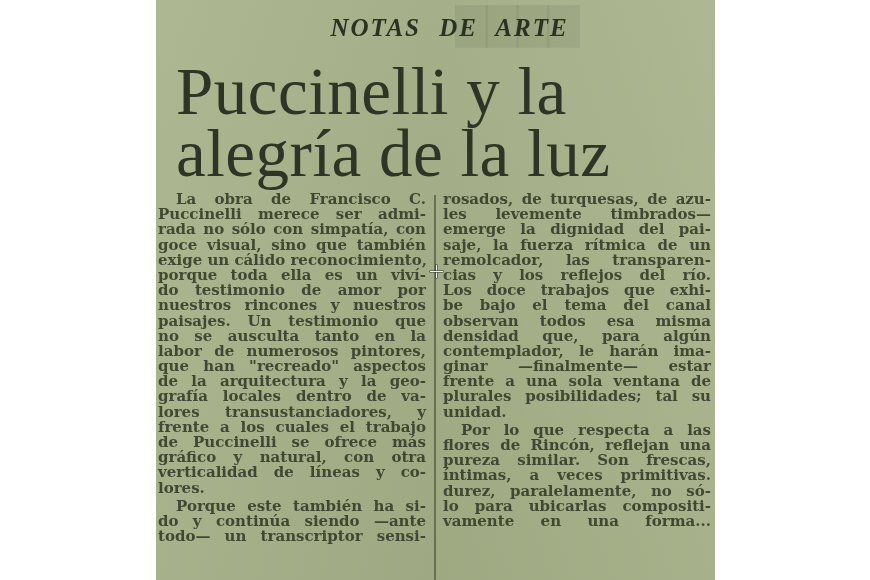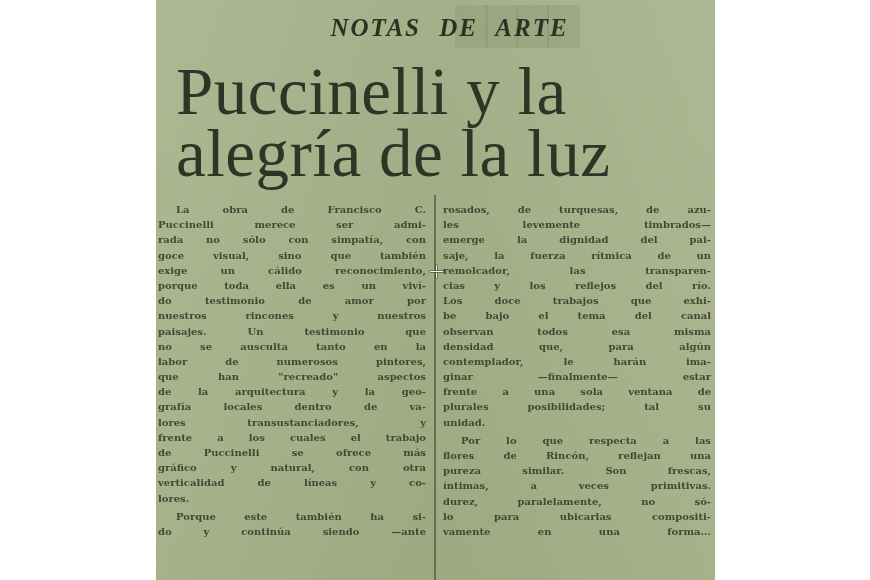--- a/index.html
+++ b/index.html
@@ -60,28 +60,27 @@
       line-height: 62px;
       color: #2f3526;
       font-weight: normal;
       letter-spacing: 0.5px;
     }
     .headline span { display: block; }
     .column {
       position: absolute;
       top: 192px;
       font-family: "DejaVu Serif", serif;
-      font-size: 10px;
+      font-size: 15px;
       line-height: 15.2px;
       color: #3a3f2c;
       text-align: justify;
       text-align-last: justify;
       font-weight: bold;
       opacity: 0.92;
-      margin-top: 10px;
     }
     .column .line {
       display: block;
       white-space: nowrap;
       height: 15.2px;
       text-align-last: justify;
       text-align: justify;
     }
     .column .line.last {
       text-align-last: left;
@@ -150,20 +149,21 @@
       <span class="line">de la arquitectura y la geo-</span>
       <span class="line">grafía locales dentro de va-</span>
       <span class="line">lores transustanciadores, y</span>
       <span class="line">frente a los cuales el trabajo</span>
       <span class="line">de Puccinelli se ofrece más</span>
       <span class="line">gráfico y natural, con otra</span>
       <span class="line">verticalidad de líneas y co-</span>
       <span class="line last">lores.</span>
       <span class="line" style="text-indent:18px; margin-top:3px;">Porque este también ha si-</span>
       <span class="line">do y continúa siendo —ante</span>
+      <span class="line">todo— un transcriptor sensi-</span>
     </div>
 
     <div class="divider"></div>
 
     <div class="column col-right">
       <span class="line">rosados, de turquesas, de azu-</span>
       <span class="line">les levemente timbrados—</span>
       <span class="line">emerge la dignidad del pai-</span>
       <span class="line">saje, la fuerza rítmica de un</span>
       <span class="line">remolcador, las transparen-</span>

